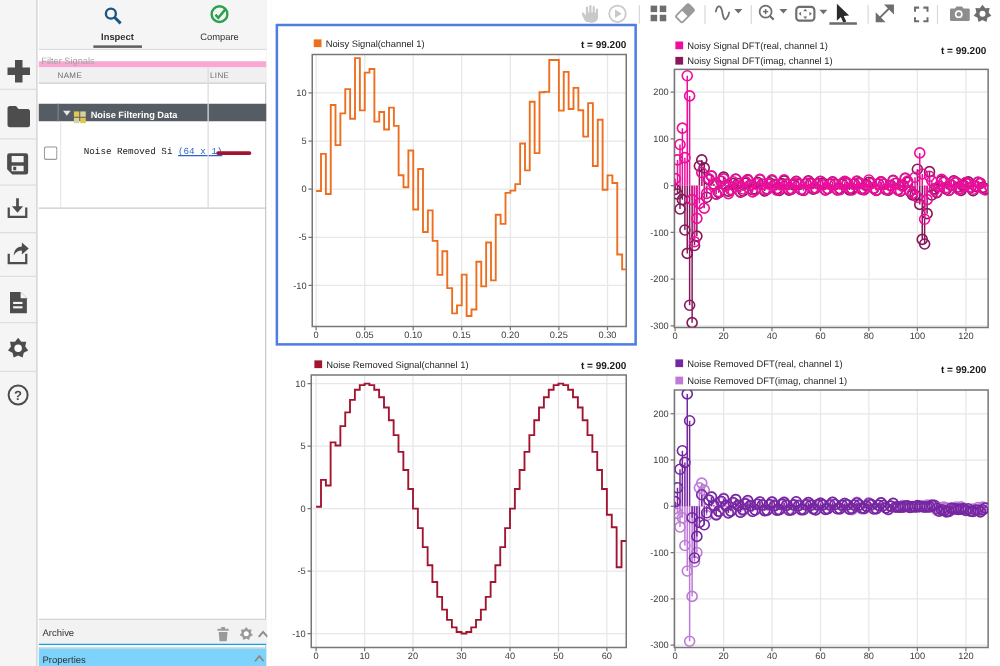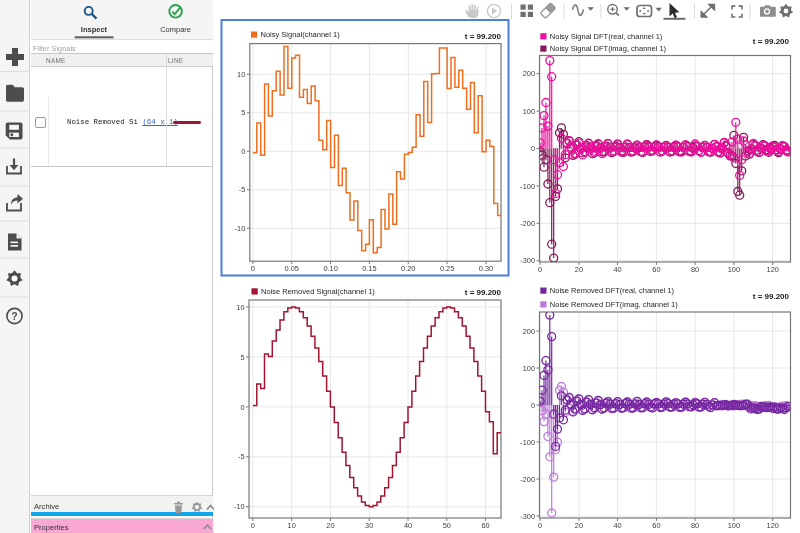--- a/index.html
+++ b/index.html
@@ -50,53 +50,68 @@
         </g>
         <g transform="translate(158.6,11.3)">
           <circle r="6.3" fill="none" stroke="#2aa14d" stroke-width="1.9"></circle>
           <path d="M-3.2 0.4 l2.2 2.6 L5.2 -4.4" fill="none" stroke="#2aa14d" stroke-width="1.9"></path>
         </g>
         <text x="77" y="32.3" font-size="7.5" font-weight="bold" fill="#333" text-anchor="middle">Inspect</text>
         <text x="158.6" y="32.3" font-size="7.5" fill="#333" text-anchor="middle">Compare</text>
         <rect x="57.7" y="36.3" width="38.9" height="2" fill="#5f5f5f"></rect>
         <path d="M211.3 3.6 l-3.2 3 3.2 3" fill="none" stroke="#8a8a8a" stroke-width="1.3"></path>
       </svg></div>
-  <div style="position:absolute;left:0;top:39px;width:182px;height:15px;background:#fff;border-top:1px solid #dcdcdc;border-bottom:1px solid #f9a8d4;text-align:center;">
+  <div style="position:absolute;left:0;top:39px;width:182px;height:15px;background:#fff;border-top:1px solid #dcdcdc;border-bottom:5px solid #f9a8d4;text-align:center;">
     <div style="position:absolute;left:2px;top:3.5px;font-size:7.4px;color:#a3a3a3;">Filter Signals</div>
   </div>
   <div style="position:absolute;left:0;top:54px;width:182px;height:12.5px;background:#f0f0f0;border-bottom:1px solid #cfcfcf;">
     <div style="position:absolute;left:15px;top:3px;font-size:6.4px;color:#6e6e6e;letter-spacing:0.3px;">NAME</div>
     <div style="position:absolute;left:137px;top:3px;font-size:6.4px;color:#6e6e6e;letter-spacing:0.3px;">LINE</div>
+  </div>
+  <div style="position:absolute;left:0;top:83px;width:182px;height:14px;background:#565c63;">
+    <div style="position:absolute;left:14.5px;top:0;width:1px;height:14px;background:#7b8187;"></div>
+    <svg style="position:absolute;left:19px;top:5px" width="7" height="5">
+        <path d="M0.5 0.5 h6 l-3 4 z" fill="#e8e8e8"></path>
+      </svg>
+    <div style="position:absolute;left:28px;top:2.5px;width:9.5px;height:9.5px;">
+      <svg width="10" height="10">
+          <rect x="0" y="0" width="4.4" height="4.4" fill="#e4c64e"></rect>
+          <rect x="5.2" y="0" width="4.4" height="4.4" fill="#d6d29a"></rect>
+          <rect x="0" y="5.2" width="4.4" height="4.4" fill="#d6d29a"></rect>
+          <rect x="5.2" y="5.2" width="4.4" height="4.4" fill="#e4c64e"></rect>
+        </svg>
+    </div>
+    <div style="position:absolute;left:41.5px;top:3.5px;font-size:7.4px;font-weight:bold;color:#fff;white-space:nowrap;">Noise Filtering Data</div>
   </div>
     <div style="position:absolute;left:0;top:114.0px;width:183px;height:16.5px;">
       <div style="position:absolute;left:3.5px;top:2.5px;">
         <svg width="11" height="11" viewBox="0 0 11 11" style="display:block">
           <rect x="0.5" y="0.5" width="10" height="10" rx="1.5" fill="#fff" stroke="#9c9c9c"></rect>
         </svg>
       </div>
       <div style="position:absolute;left:36px;top:4.2px;font-size:7.4px;color:#1a1a1a;white-space:nowrap;font-family:Liberation Mono, monospace;">Noise Removed Si <span style="color:#2a66cc;text-decoration:underline">(64 x 1)</span></div>
       <div style="position:absolute;left:142px;top:6.8px;width:28px;height:2.8px;border-radius:1.4px;background:#A2142F"></div>
     </div>
   <div style="position:absolute;left:16.5px;top:97px;width:1px;height:68.5px;background:#e8e8e8;"></div>
   <div style="position:absolute;left:135px;top:54px;width:1px;height:111.5px;background:#dcdcdc;"></div>
   <div style="position:absolute;left:0;top:165.5px;width:182px;height:1px;background:#c9c9c9;"></div>
-  <div style="position:absolute;left:0;top:494.5px;width:182px;height:21.5px;background:#f2f2f2;border-top:1px solid #d5d5d5;border-bottom:4px solid #0ea5e9;">
+  <div style="position:absolute;left:0;top:494.5px;width:182px;height:21.5px;background:#f2f2f2;border-top:1px solid #d5d5d5;border-bottom:1px solid #0ea5e9;">
     <div style="position:absolute;left:3px;top:6px;font-size:7.6px;color:#333;">Archive</div>
     <svg style="position:absolute;left:141px;top:4px;" width="42" height="14" viewBox="0 0 42 14">
       <g fill="#9a9a9a">
           <path d="M2 3 h9 v1.5 h-9 z M3 5.5 h7 l-.6 7.5 h-5.8 z M5 1.5 h3 v1.5 h-3 z"></path>
         </g>
       <g>
           <path d="M25.0,1.6 L26.6,3.6 L29.2,3.6 L28.7,6.2 L30.3,8.2 L28.0,9.4 L27.3,11.9 L25.0,10.8 L22.7,11.9 L22.0,9.4 L19.7,8.2 L21.3,6.2 L20.8,3.6 L23.4,3.6 Z" fill="#9a9a9a"></path>
           <circle cx="25" cy="7" r="2.0" fill="#fff"></circle>
         </g>
       <path d="M35 9.5 l3.5-4 3.5 4" fill="none" stroke="#8a8a8a" stroke-width="1.5"></path>
     </svg>
   </div>
-  <div style="position:absolute;left:0;top:517.5px;width:182px;height:15.5px;background:#f9a8d4;border-top:1px solid #d5d5d5;">
+  <div style="position:absolute;left:0;top:517.5px;width:182px;height:15.5px;background:#7dd3fc;border-top:1px solid #d5d5d5;">
     <div style="position:absolute;left:3px;top:4px;font-size:7.6px;color:#333;">Properties</div>
     <svg style="position:absolute;left:172px;top:3px;" width="9" height="10">
         <path d="M1 7 l3.5-4 3.5 4" fill="none" stroke="#8a8a8a" stroke-width="1.5"></path>
       </svg>
   </div>
 </div>
 <div class="hairline"></div>
 <div id="main"><svg width="583" height="533" viewBox="217 0 583 533" font-family="Liberation Sans, sans-serif">
 <g>
         <g transform="translate(471.5,11)" fill="#c9c9c9">

